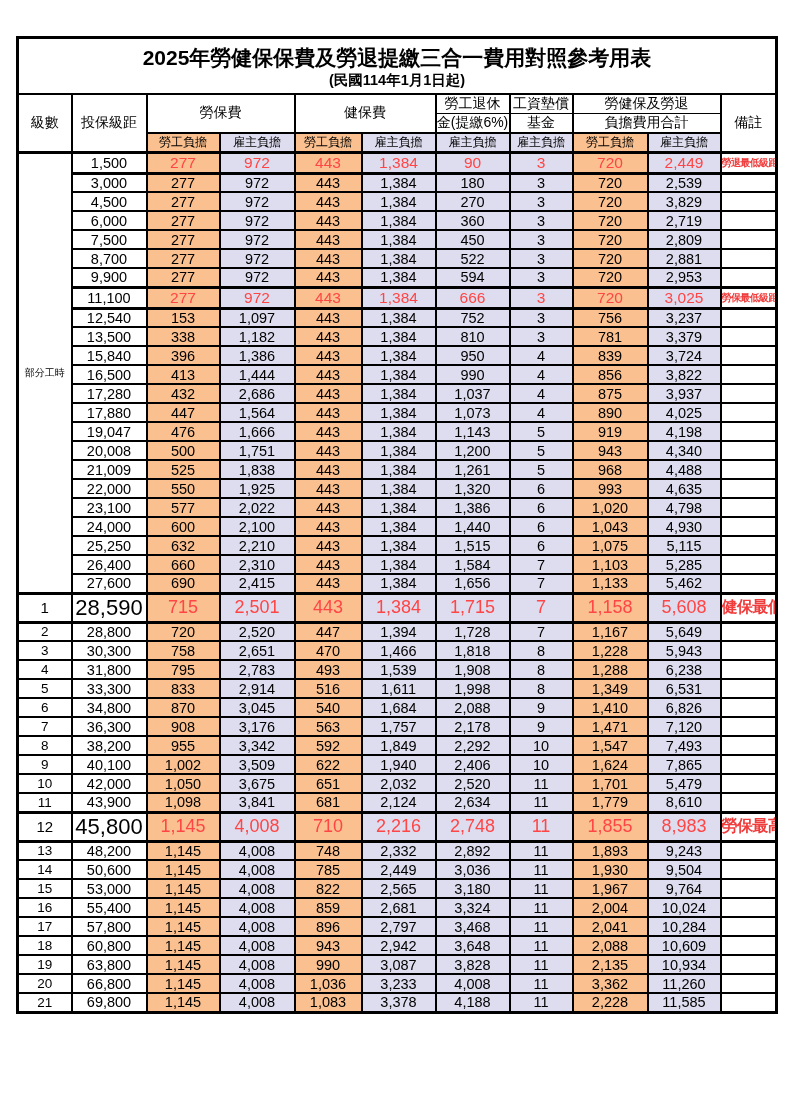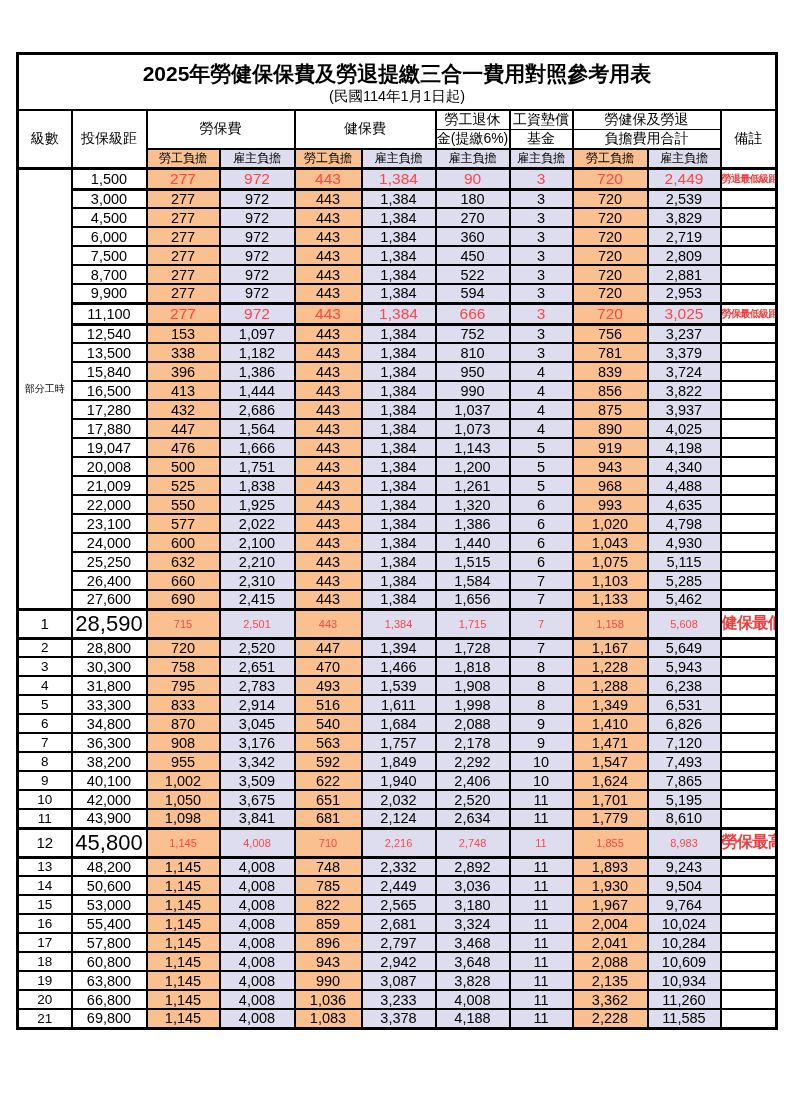--- a/index.html
+++ b/index.html
@@ -6,43 +6,43 @@
     --emp-bg:#FAC08F;
     --er-bg:#DEDDEF;
     --hl-red:#FF4545;
     --note-red:#F03C3C;
   }
   *{box-sizing:border-box}
   body{
     margin:0;width:791px;height:1120px;background:#fff;color:#000;
     font-family:"Liberation Sans","DejaVu Sans",sans-serif;
   }
-  .wrap{padding:52px 16px 0}
+  .wrap{padding:36px 16px 0}
   table{border-collapse:collapse;width:759px;table-layout:fixed;border:3px solid #000}
   td{
     border:2px solid #000;text-align:center;vertical-align:middle;
     padding:0;overflow:hidden;white-space:nowrap;height:19px;font-size:14.5px;
   }
   .title-cell{height:56px}
   .title-line{font-size:21px;font-weight:bold;line-height:1.45}
-  .subtitle-line{font-size:14.5px;font-weight:normal;line-height:1.1}
+  .subtitle-line{font-size:14.5px;font-weight:bold;line-height:1.1}
   .hdr{font-size:14px;height:18px}
   .sub{font-size:12px;height:18px}
   .thin{border-bottom-width:1px}
   .thin-t{border-top-width:1px}
   td.emp{background:var(--emp-bg)}
   td.er{background:var(--er-bg)}
   .level{font-size:13.5px}
   .part-time{font-size:10px}
   .bracket{font-size:14.5px}
   .note{color:var(--note-red);font-size:10px;font-weight:bold;letter-spacing:-0.6px}
   tr.hl td{border-top-width:3px;border-bottom-width:3px}
   tr.hl td.val{color:var(--hl-red);font-size:15.5px}
   tr.big td{height:23px;font-size:16px}
-  tr.big td.val{font-size:11px}
+  tr.big td.val{font-size:18px}
   tr.big .bracket{font-size:22px}
   tr.big .level{font-size:15px}
 </style>
 </head>
 <body>
 
 <div class="wrap">
   <table>
     <colgroup>
       <col style="width:54px">
@@ -488,21 +488,21 @@
         <tr>
           <td class="level">10</td>
           <td class="bracket">42,000</td>
           <td class="val emp">1,050</td>
           <td class="val er">3,675</td>
           <td class="val emp">651</td>
           <td class="val er">2,032</td>
           <td class="val er">2,520</td>
           <td class="val er">11</td>
           <td class="val emp">1,701</td>
-          <td class="val er">5,195</td>
+          <td class="val er">5,479</td>
           <td class="note"></td>
         </tr>
         <tr>
           <td class="level">11</td>
           <td class="bracket">43,900</td>
           <td class="val emp">1,098</td>
           <td class="val er">3,841</td>
           <td class="val emp">681</td>
           <td class="val er">2,124</td>
           <td class="val er">2,634</td>

